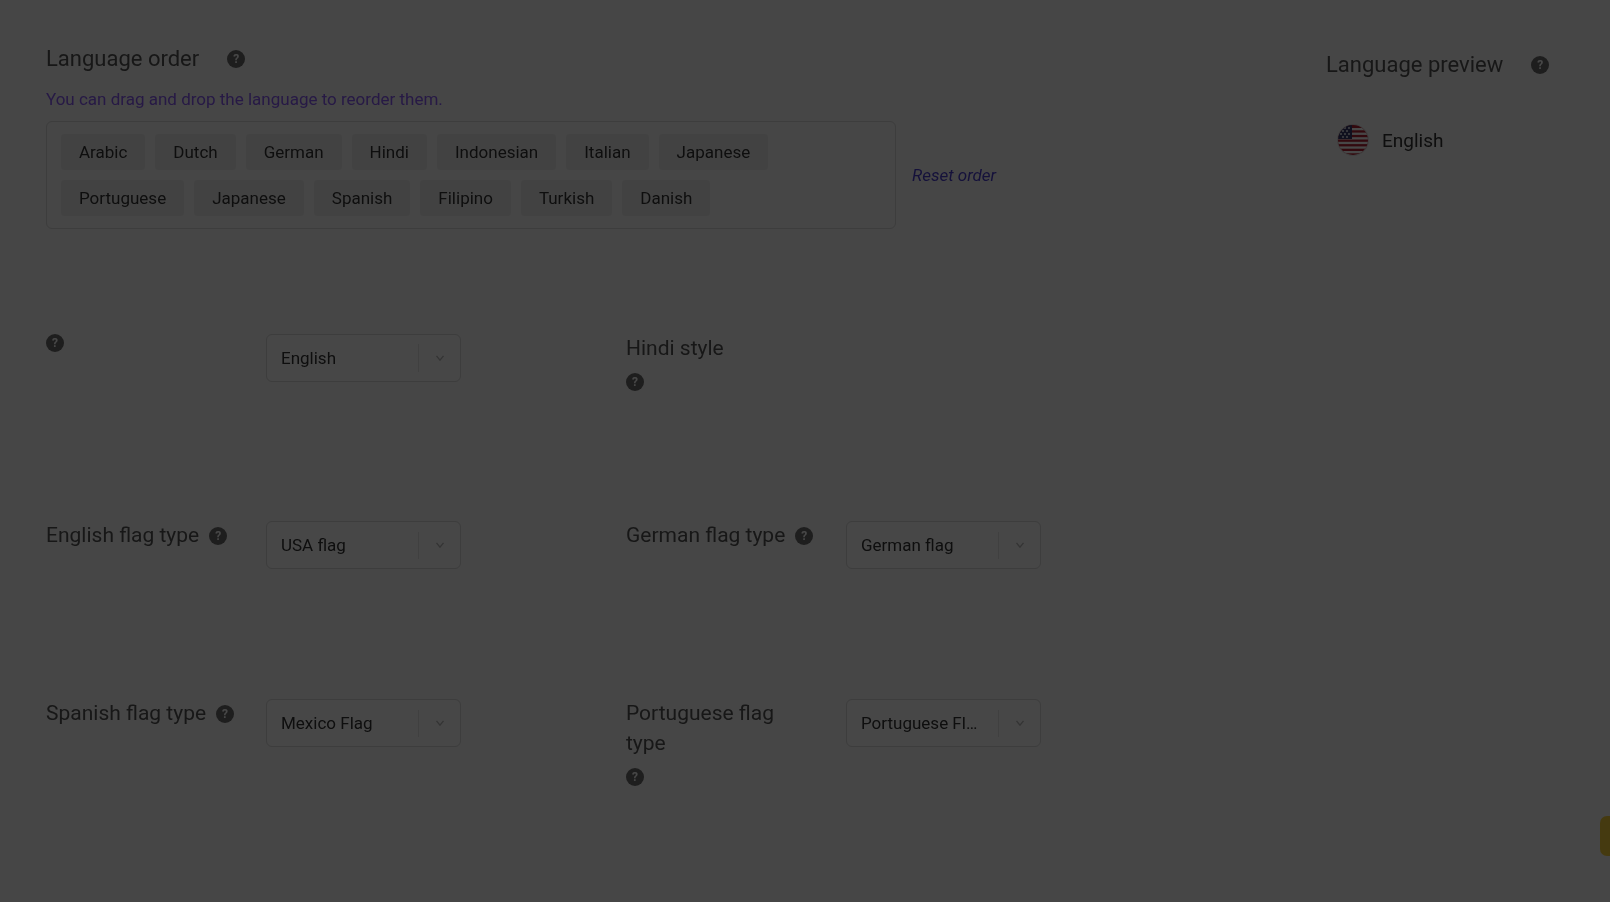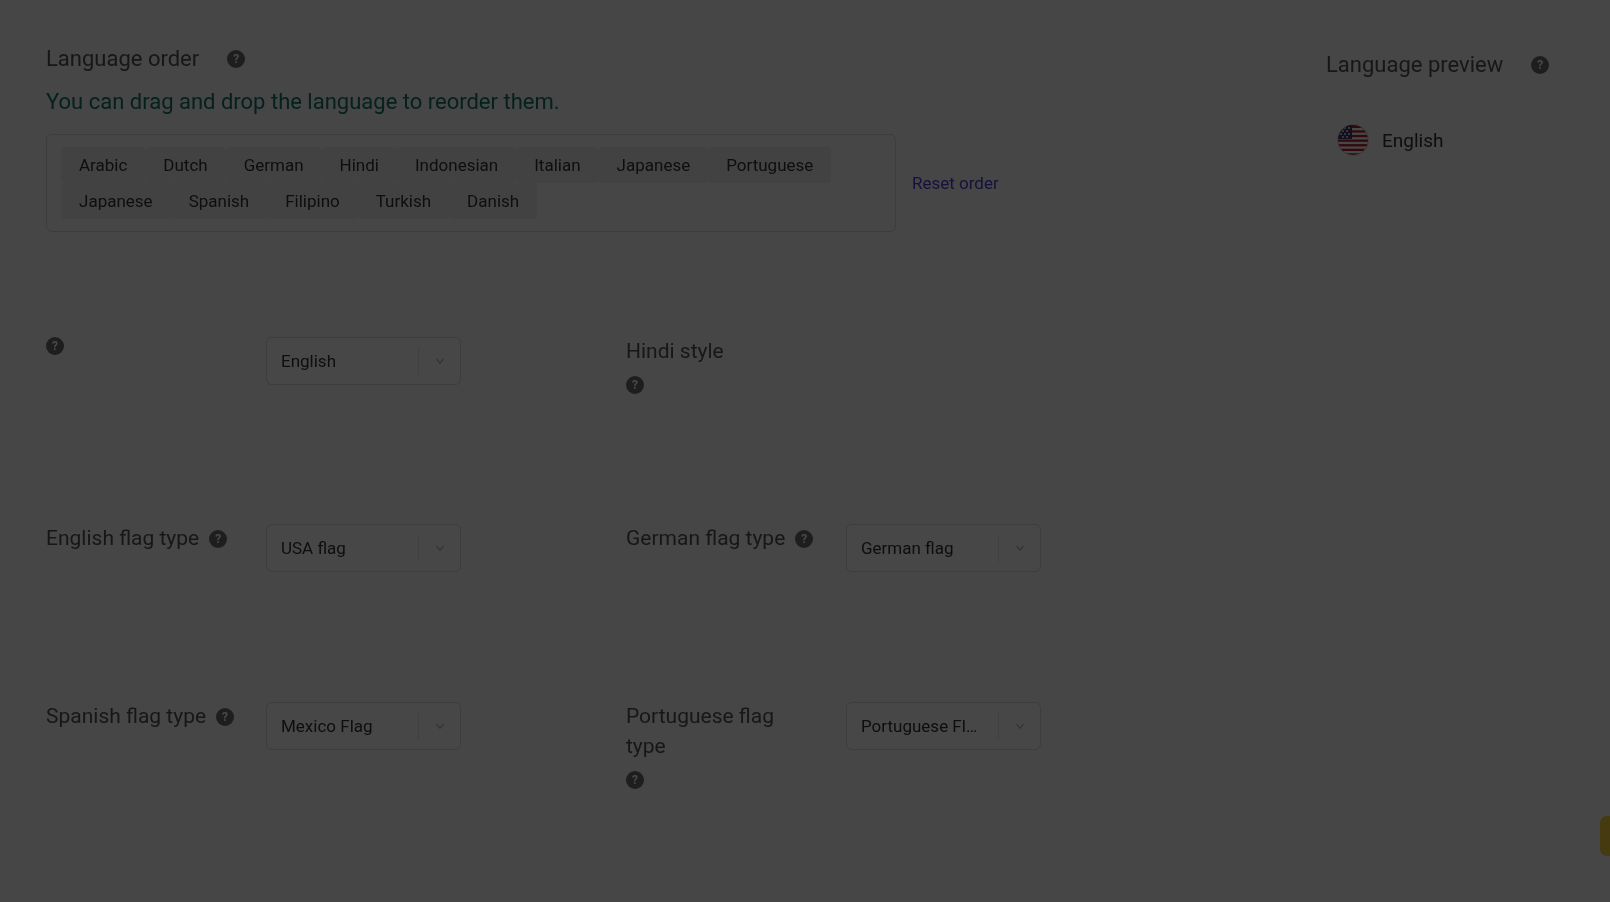--- a/index.html
+++ b/index.html
@@ -33,46 +33,48 @@
     justify-content: center;
     width: 18px; height: 18px;
     border-radius: 50%;
     background: #6b6b6b;
     color: #fff;
     font-size: 12px;
     font-weight: 700;
     cursor: default;
   }
   .hint-text {
-    font-size: 22px;
-    color: #0f766e;
-    margin-bottom: 20px;
+    font-size: 17px;
+    color: #8b5cf6;
+    margin-bottom: 12px;
   }
   .lang-order-row { display: flex; align-items: center; gap: 16px; }
   .lang-box {
     border: 1px solid #d9d9d9;
     border-radius: 6px;
     padding: 12px 14px;
     width: 850px;
     display: flex;
     flex-wrap: wrap;
+    gap: 10px;
   }
   .chip {
     background: #eeeeee;
     color: #333;
     font-size: 17px;
     padding: 8px 18px;
     border-radius: 3px;
     cursor: move;
     user-select: none;
   }
   .reset-link {
     color: #4b3fd1;
     font-size: 17px;
     cursor: pointer;
+    font-style: italic;
   }
   .settings-grid { margin-top: 105px; }
   .settings-row {
     display: flex;
     gap: 80px;
     margin-bottom: 130px;
   }
   .setting-col { display: flex; align-items: flex-start; gap: 30px; width: 500px; }
   .setting-label {
     font-size: 21px;

